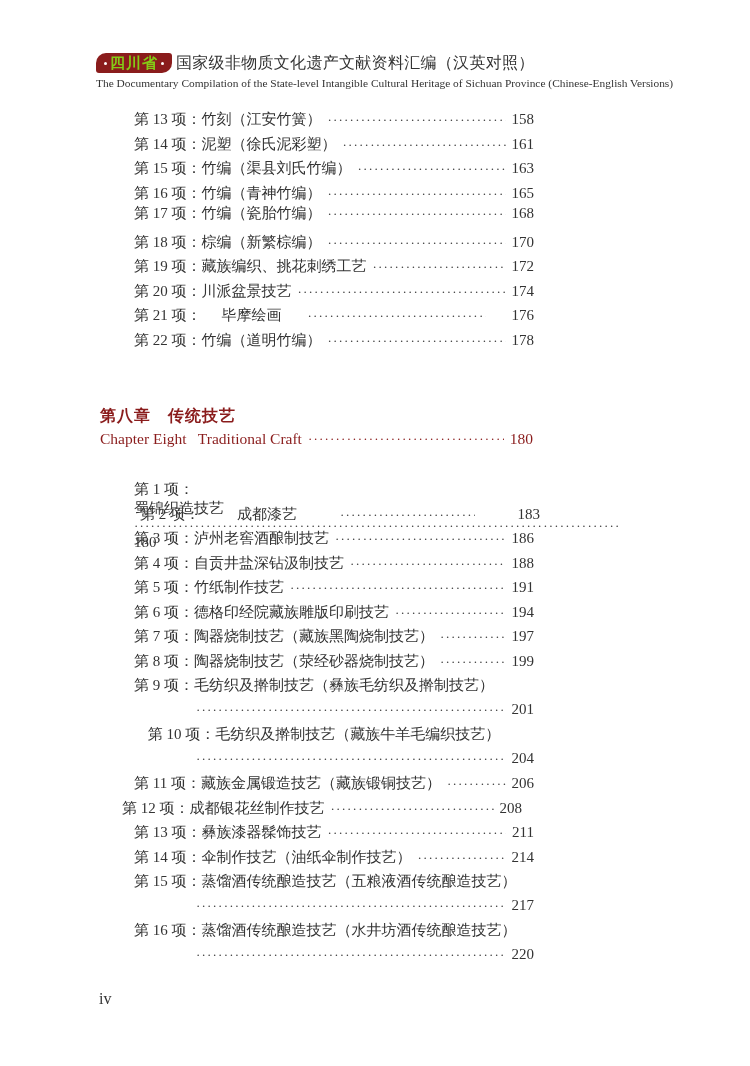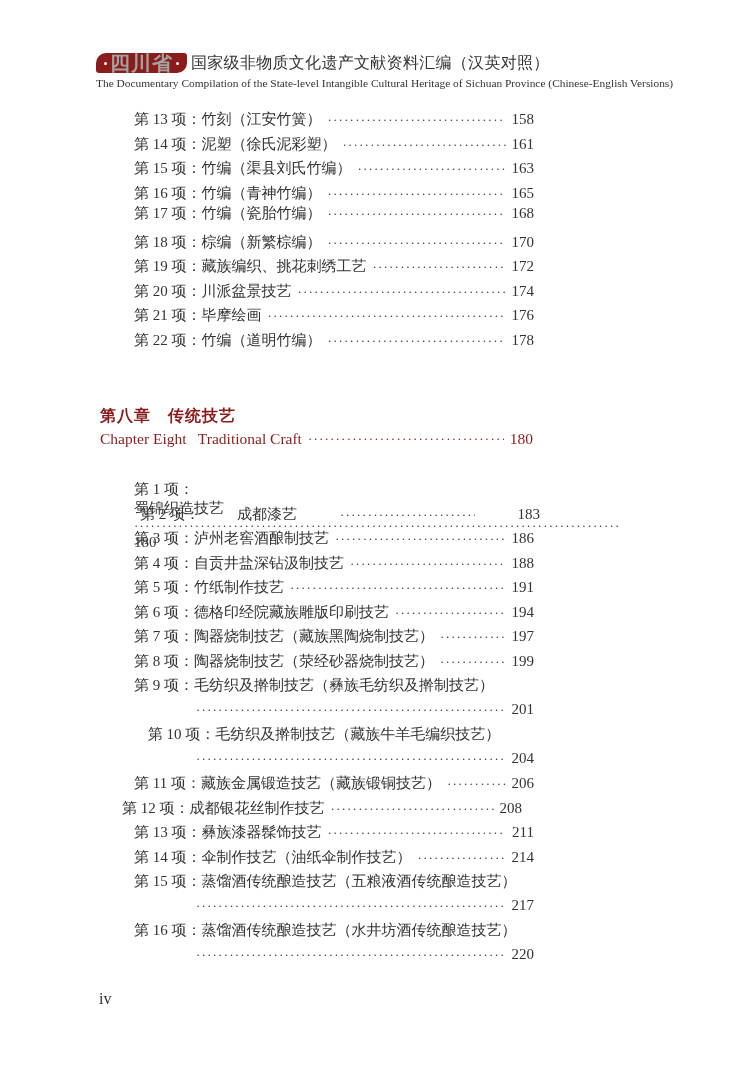--- a/index.html
+++ b/index.html
@@ -1,21 +1,21 @@
 <!DOCTYPE html>
 <html><head>
 <meta charset="utf-8">
 <style>
   html, body { margin: 0; padding: 0; background: #ffffff; }
   body { width: 750px; height: 1066px; position: relative; overflow: hidden;
          font-family: "Liberation Serif", "DejaVu Serif", serif; color: #2a2a2a; }
   .header { position: absolute; left: 96px; top: 52px; width: 560px; }
   .hdr-line1 { display: flex; align-items: center; height: 22px; }
-  .badge { display: inline-flex; align-items: center; background: #8a1c1c; color: #a3a3a3;
-           font-size: 20px; font-weight: bold; height: 20px; padding: 0 5px;
+  .badge { display: inline-flex; align-items: center; background: #8a1c1c; color: #84cc16;
+           font-size: 15px; font-weight: bold; height: 20px; padding: 0 5px;
            border-radius: 10px 3px 10px 3px; letter-spacing: 1px; }
   .badge .dot { width: 3px; height: 3px; background: #fff; border-radius: 50%; margin: 0 3px; }
   .hdr-title { font-size: 16px; color: #333; margin-left: 4px; letter-spacing: 0.3px; }
   .hdr-line2 { font-size: 11.4px; color: #333; margin-top: 3px; white-space: nowrap; }
   .toc { position: absolute; left: 0; top: 0; width: 750px; }
   .row { position: absolute; display: flex; align-items: baseline; font-size: 15px;
          color: #333; white-space: nowrap; }
   .dots { flex: 1; overflow: hidden; margin: 0 6px; color: #444; letter-spacing: 1.2px;
           font-size: 13px; }
   .dots::before { content: "························································································"; }
@@ -85,21 +85,21 @@
       <span>藏族编织、挑花刺绣工艺</span>
       <span class="dots"></span>
       <span class="page">172</span>
   </div>
   <div class="row" style="left:134px;top:281.5px;width:400px;">
     <span>第 20 项：</span>
       <span>川派盆景技艺</span>
       <span class="dots"></span>
       <span class="page">174</span>
   </div>
-  <div class="row" style="left:134px;top:306px;width:400px;">
+  <div class="row" style="left:134px;top:306px;width:400px;gap:20px;">
     <span>第 21 项：</span>
       <span>毕摩绘画</span>
       <span class="dots"></span>
       <span class="page">176</span>
   </div>
   <div class="row" style="left:134px;top:330.5px;width:400px;justify-content:space-between;">
     <span>第 22 项：</span>
       <span>竹编（道明竹编）</span>
       <span class="dots"></span>
       <span class="page">178</span>

